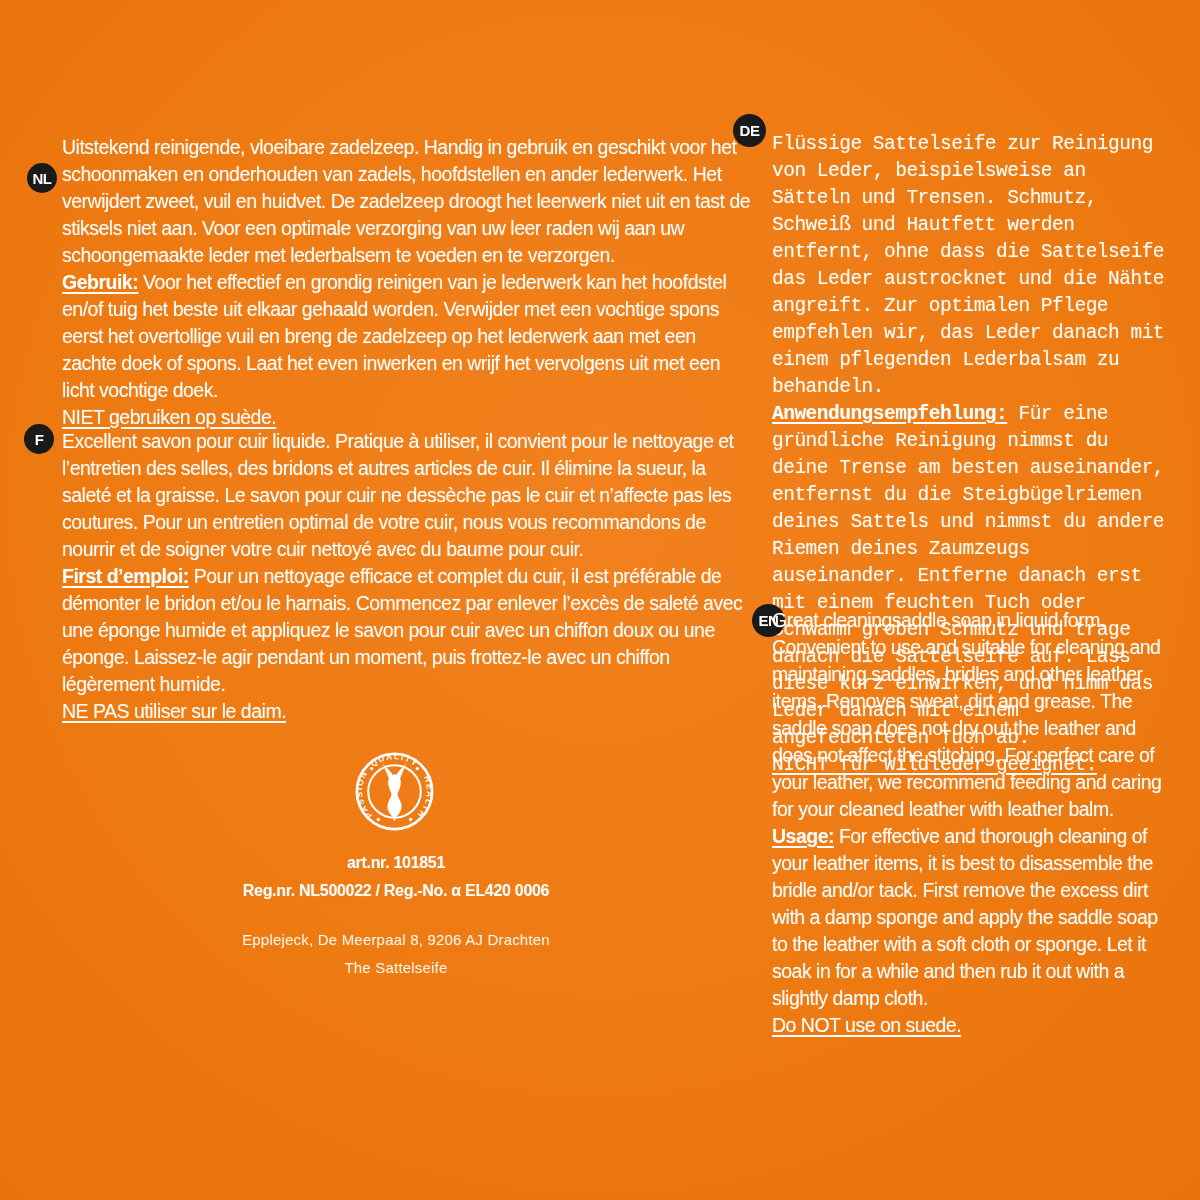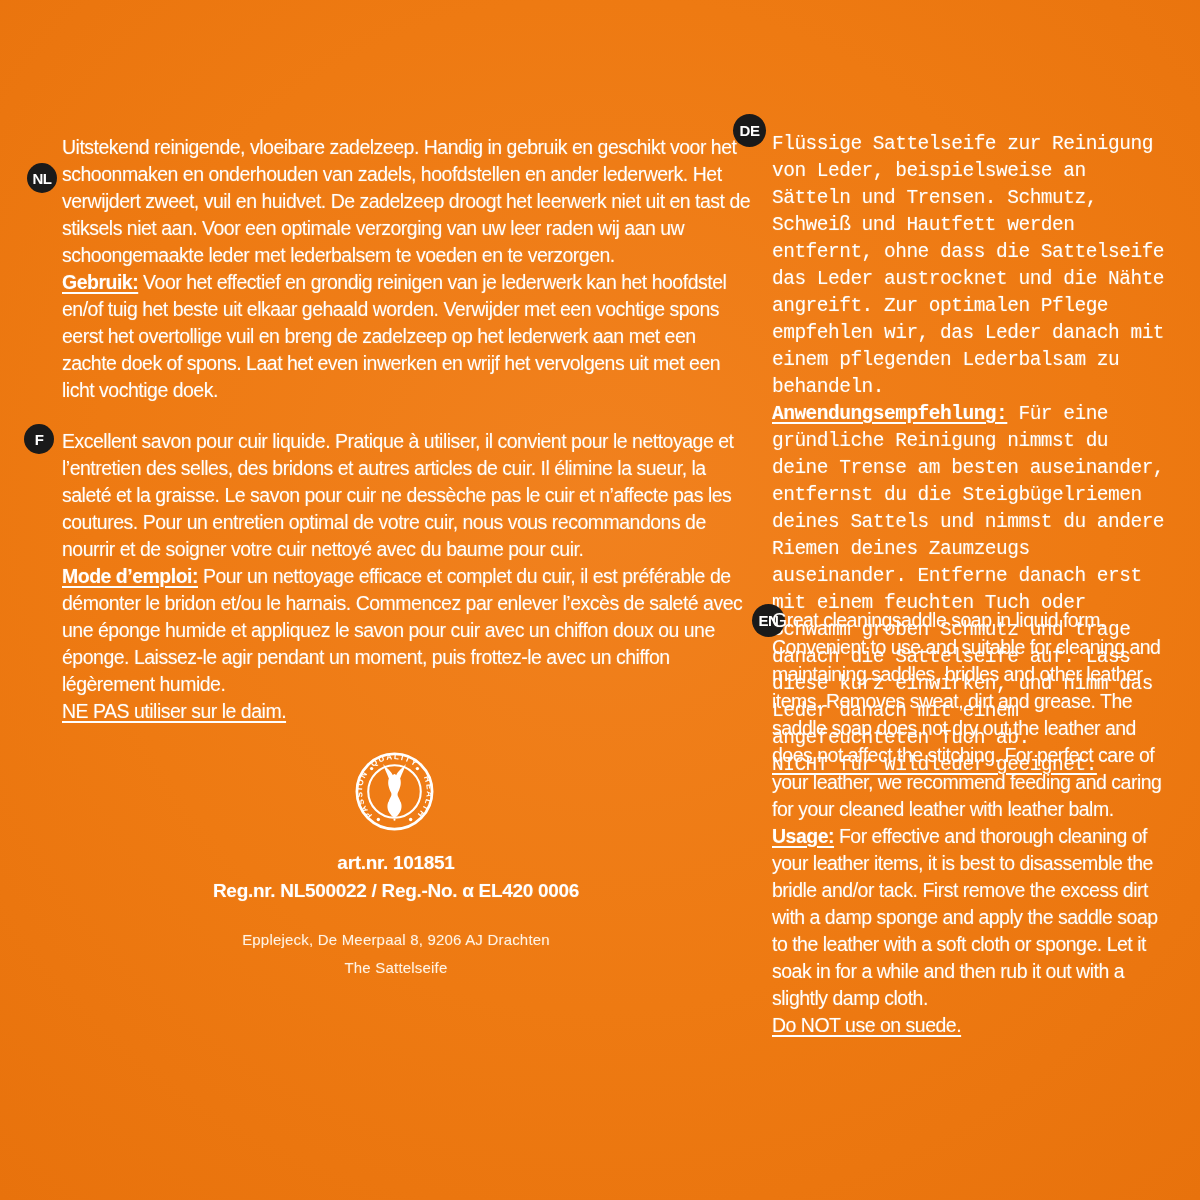--- a/index.html
+++ b/index.html
@@ -49,21 +49,21 @@
     font-weight:bold;
     font-size:10px;
     letter-spacing:2px;
     fill:#FFFFFF;
   }
   #art-block {
     position:absolute;
     left:62px; top:849px; width:668px;
     text-align:center;
     font-weight:bold;
-    font-size:19px;
+    font-size:16px;
     line-height:28px;
     letter-spacing:-0.3px;
     text-shadow:0 0 1.5px rgba(255,228,195,0.35);
   }
   #address-block {
     position:absolute;
     left:62px; top:926px; width:668px;
     text-align:center;
     font-size:15px;
     line-height:28px;
@@ -76,28 +76,29 @@
 <body>
 
 <div id="label">
 
   <div class="badge small" style="left:27px; top:131px;margin-top:32px;">
     <span>NL</span>
   </div>
   <div class="text-col" style="left:62px; top:134px; width:692px;">
     <p>Uitstekend reinigende, vloeibare zadelzeep. Handig in gebruik en geschikt voor het schoonmaken en onderhouden van zadels, hoofdstellen en ander lederwerk. Het verwijdert zweet, vuil en huidvet. De zadelzeep droogt het leerwerk niet uit en tast de stiksels niet aan. Voor een optimale verzorging van uw leer raden wij aan uw schoongemaakte leder met lederbalsem te voeden en te verzorgen.</p>
     <p><span class="usage-label">Gebruik:</span> <span>Voor het effectief en grondig reinigen van je lederwerk kan het hoofdstel en/of tuig het beste uit elkaar gehaald worden. Verwijder met een vochtige spons eerst het overtollige vuil en breng de zadelzeep op het lederwerk aan met een zachte doek of spons. Laat het even inwerken en wrijf het vervolgens uit met een licht vochtige doek.</span></p>
+    <div class="warning" style="display:table;">NIET gebruiken op suède.</div>
   </div>
 
   <div class="badge small" style="left:24px; top:424px;">
     <span>F</span>
   </div>
   <div class="text-col" style="left:62px; top:428px; width:692px;">
     <p>Excellent savon pour cuir liquide. Pratique à utiliser, il convient pour le nettoyage et l’entretien des selles, des bridons et autres articles de cuir. Il élimine la sueur, la saleté et la graisse. Le savon pour cuir ne dessèche pas le cuir et n’affecte pas les coutures. Pour un entretien optimal de votre cuir, nous vous recommandons de nourrir et de soigner votre cuir nettoyé avec du baume pour cuir.</p>
-    <p><span class="usage-label">Mode d’emploi:</span> <span>Pour un nettoyage efficace et complet du cuir, il est préférable de démonter le bridon et/ou le harnais. Commencez par enlever l’excès de saleté avec une éponge humide et appliquez le savon pour cuir avec un chiffon doux ou une éponge. Laissez-le agir pendant un moment, puis frottez-le avec un chiffon légèrement humide.</span></p>
+    <p><span class="usage-label">First d’emploi:</span> <span>Pour un nettoyage efficace et complet du cuir, il est préférable de démonter le bridon et/ou le harnais. Commencez par enlever l’excès de saleté avec une éponge humide et appliquez le savon pour cuir avec un chiffon doux ou une éponge. Laissez-le agir pendant un moment, puis frottez-le avec un chiffon légèrement humide.</span></p>
     <div class="warning" style="display:table;">NE PAS utiliser sur le daim.</div>
   </div>
 
   <div class="badge big" style="left:733px; top:114px;">
     <span>DE</span>
   </div>
   <div class="text-col" style="left:772px; top:131px; width:396px;font-family:Liberation Mono, monospace;">
     <p>Flüssige Sattelseife zur Reinigung von Leder, beispielsweise an Sätteln und Trensen. Schmutz, Schweiß und Hautfett werden entfernt, ohne dass die Sattelseife das Leder austrocknet und die Nähte angreift. Zur optimalen Pflege empfehlen wir, das Leder danach mit einem pflegenden Lederbalsam zu behandeln.</p>
     <p><span class="usage-label">Anwendungsempfehlung:</span> <span>Für eine gründliche Reinigung nimmst du deine Trense am besten auseinander, entfernst du die Steigbügelriemen deines Sattels und nimmst du andere Riemen deines Zaumzeugs auseinander. Entferne danach erst mit einem feuchten Tuch oder Schwamm groben Schmutz und trage danach die Sattelseife auf. Lass diese kurz einwirken, und nimm das Leder danach mit einem angefeuchteten Tuch ab.</span></p>
     <div class="warning" style="display:table;">NICHT für Wildleder geeignet.</div>

